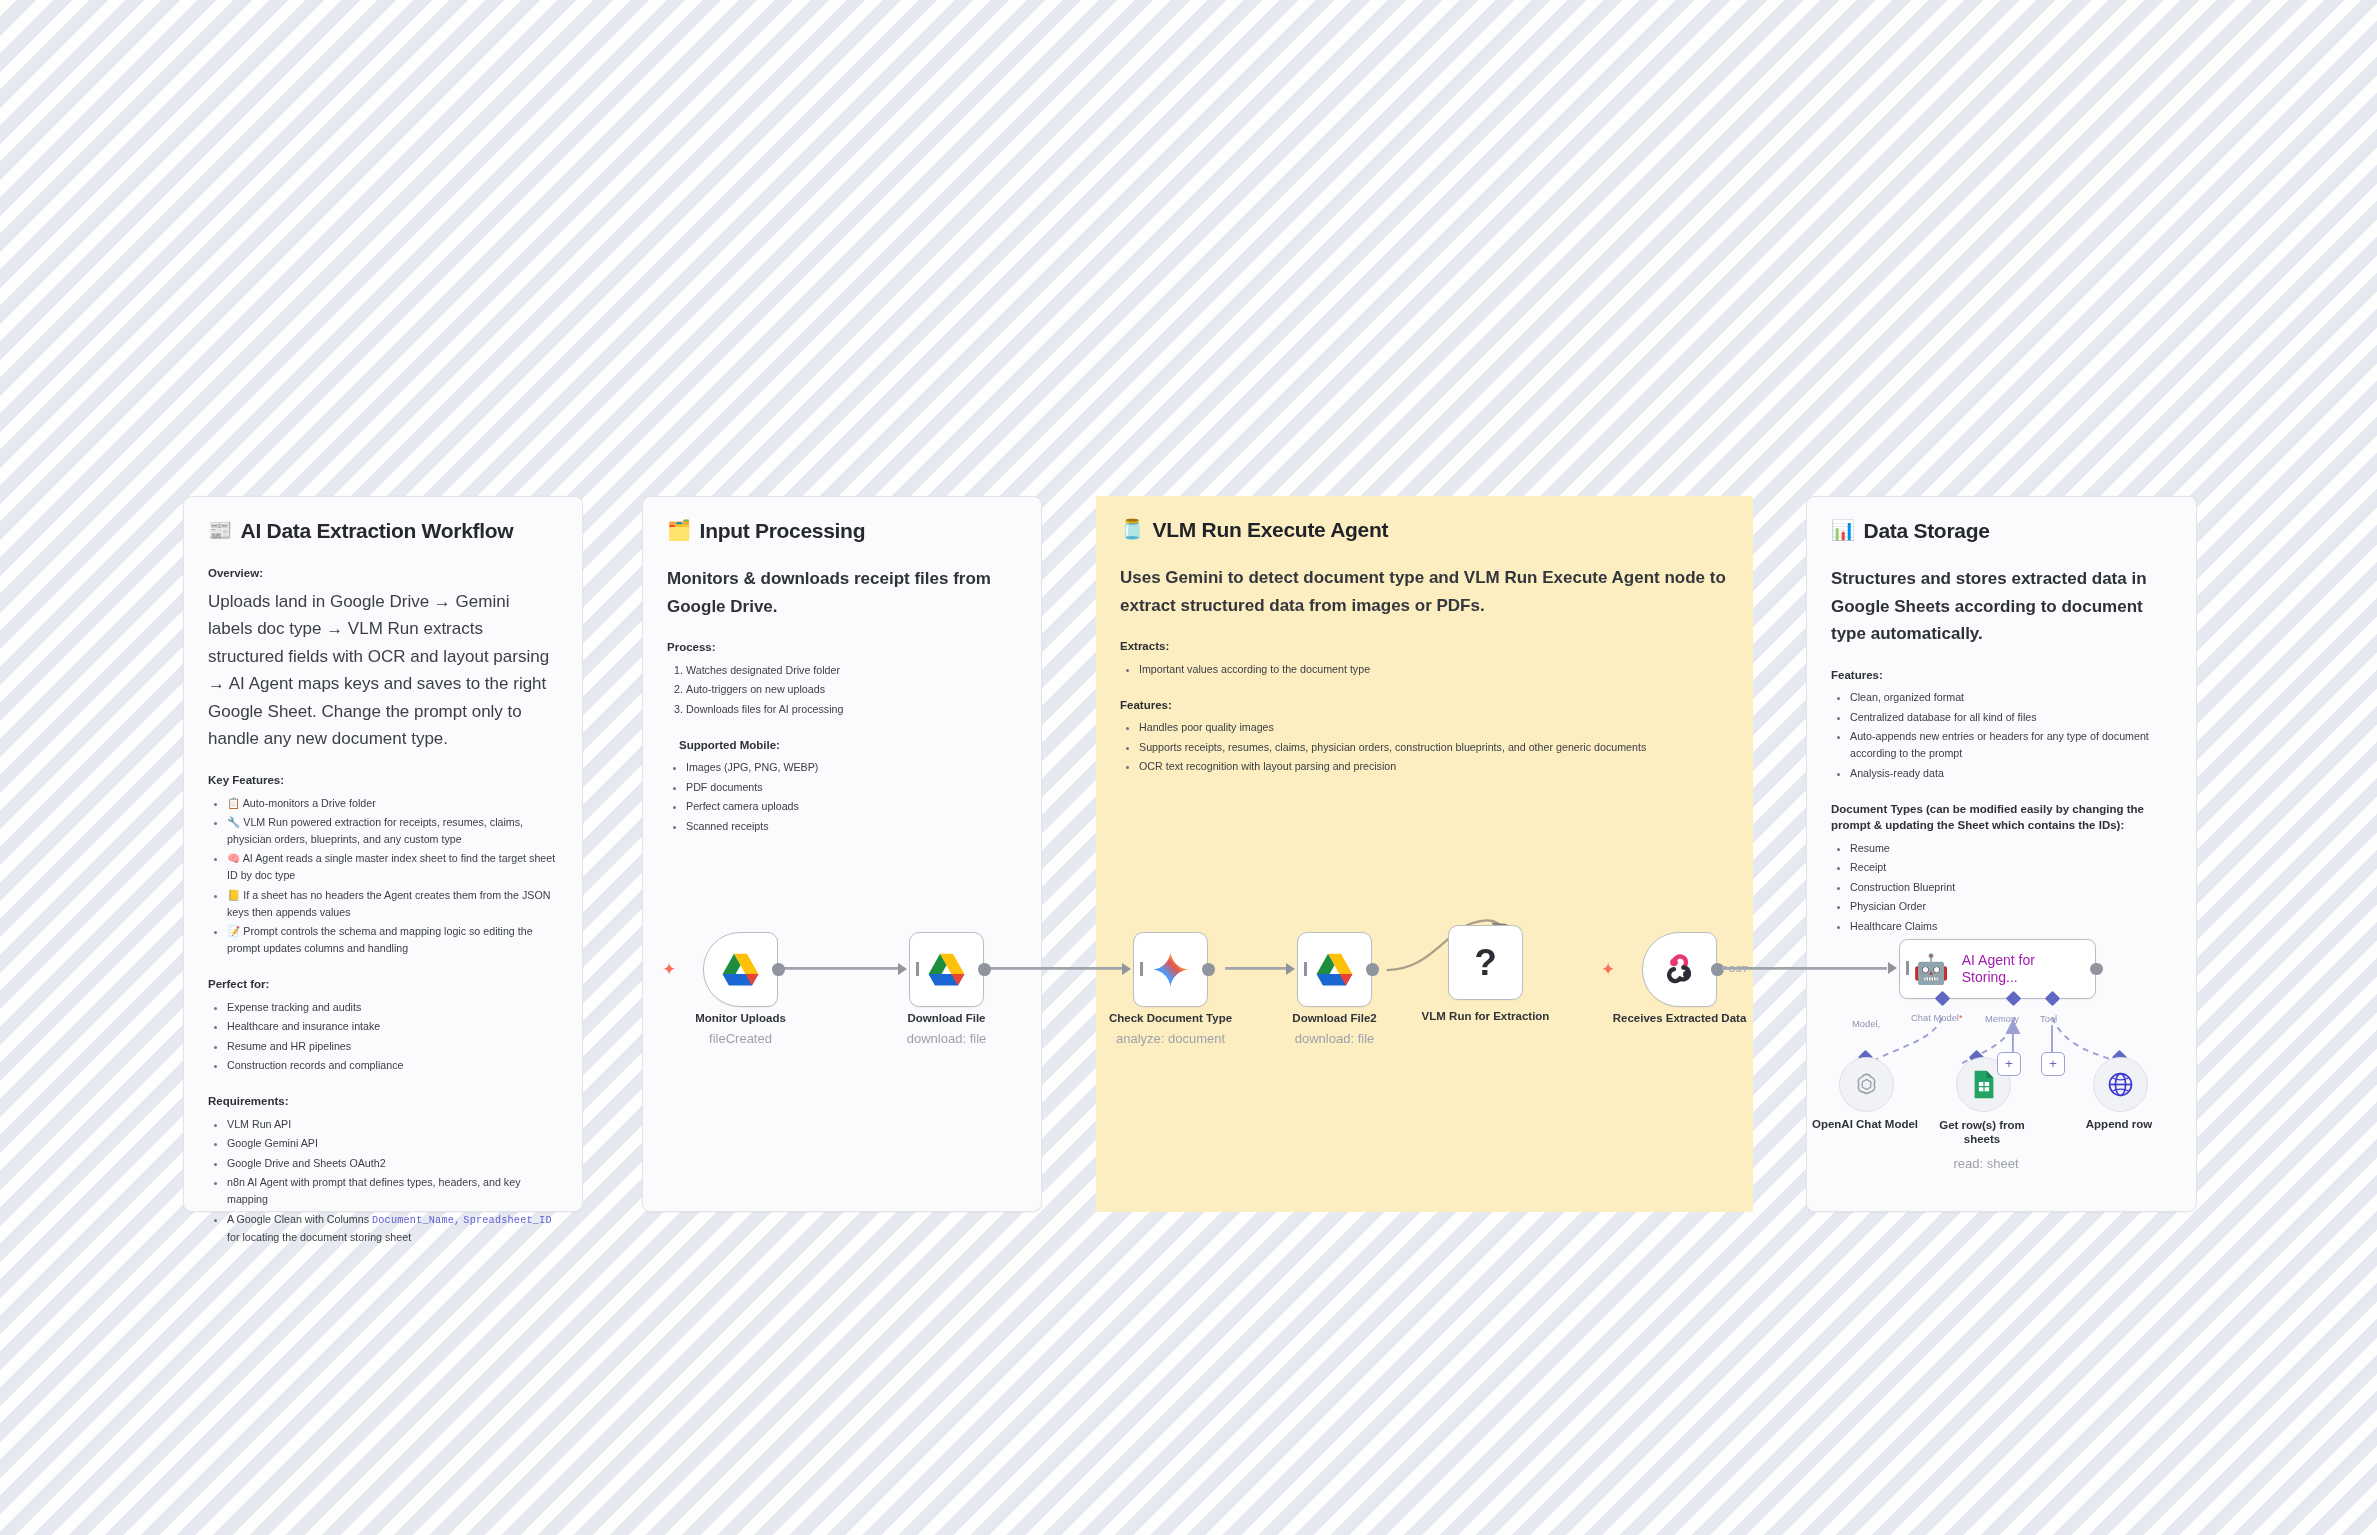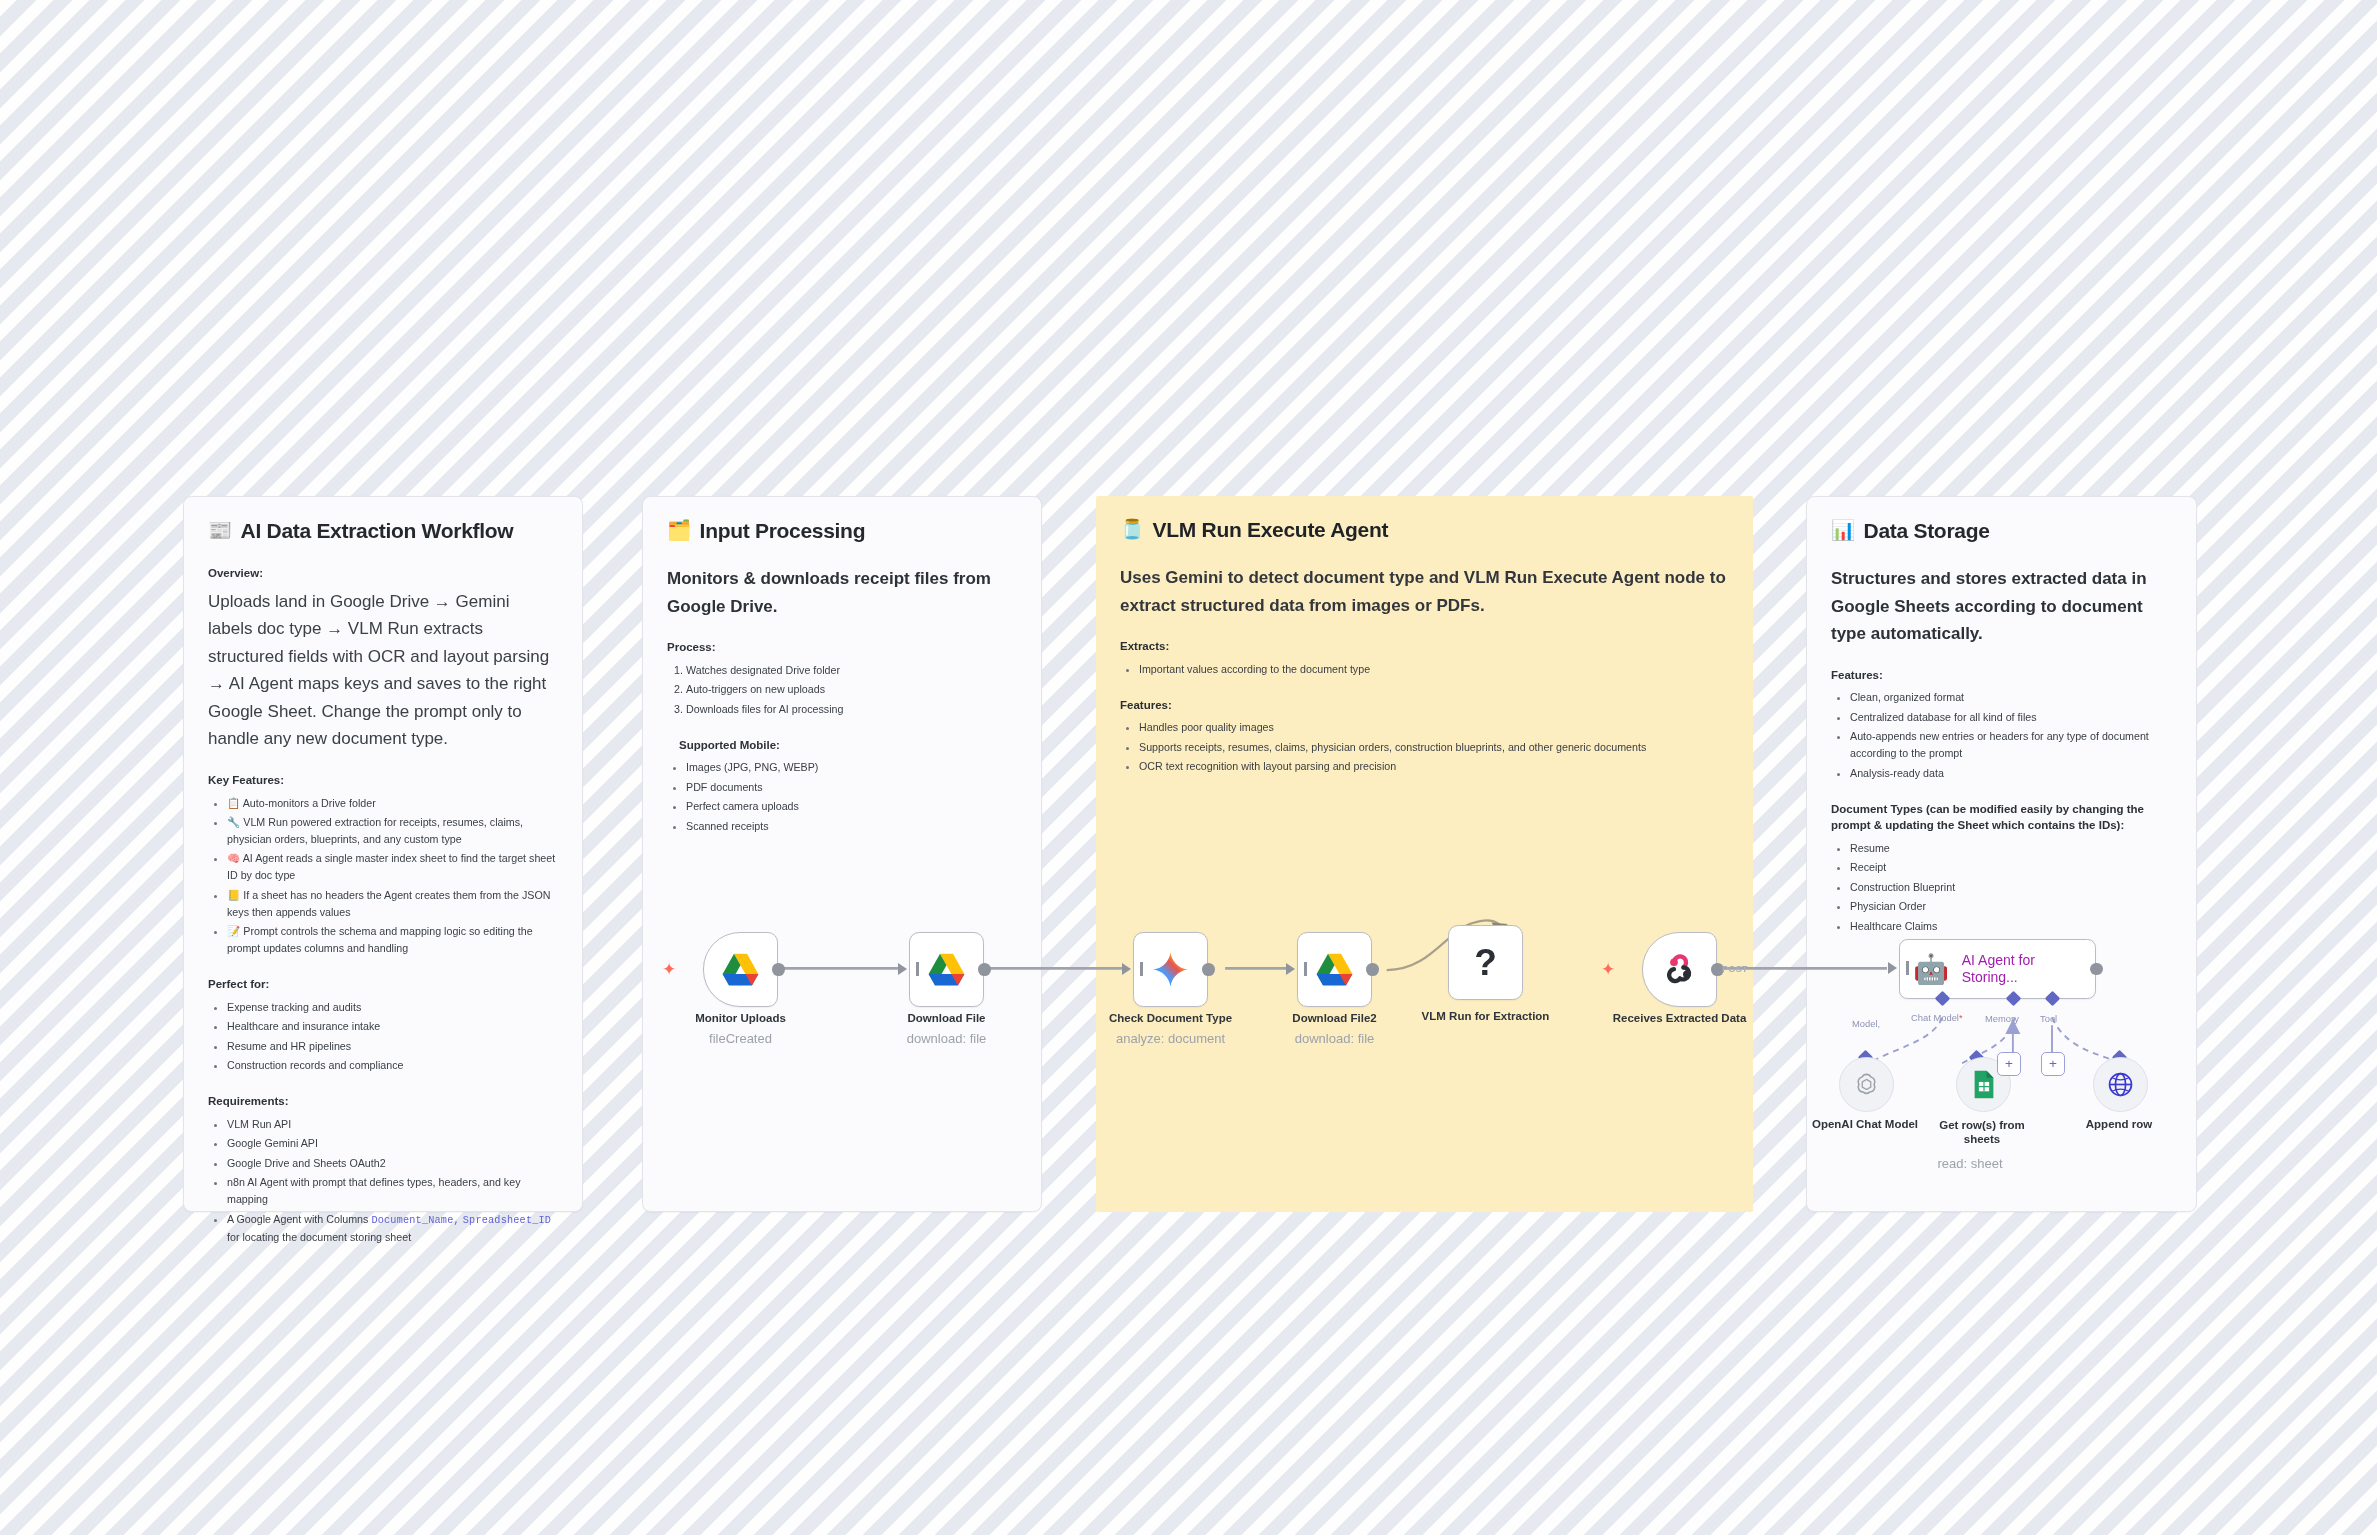--- a/index.html
+++ b/index.html
@@ -193,21 +193,21 @@
       <li>Construction records and compliance</li>
     </ul>
 
     <div class="h-strong gap">Requirements:</div>
     <ul class="b">
       <li>VLM Run API</li>
       <li>Google Gemini API</li>
       <li>Google Drive and Sheets OAuth2</li>
       <li>n8n AI Agent with prompt that defines types, headers, and key mapping</li>
       <li>
-        <span>A Google Agent with Columns </span><span class="code">Document_Name,</span>
+        <span>A Google Clean with Columns </span><span class="code">Document_Name,</span>
         <span class="code">Spreadsheet_ID</span><span> for locating the document storing sheet</span>
       </li>
     </ul>
   </div>
 </div>
 
 <div class="panel panel-white" id="panel-input">
   <div class="panel-inner">
     <div class="panel-title">
       <span class="title-emoji">🗂️</span>
@@ -425,21 +425,21 @@
       <svg width="24" height="29" viewBox="0 0 28 34">
         <path d="M3 1 h14 l8 8 v24 h-22 Z" fill="#21a366"></path>
         <path d="M17 1 l8 8 h-8 Z" fill="#17814c"></path>
         <rect x="8" y="14" width="12" height="11" fill="#ffffff"></rect>
         <line x1="14" y1="14" x2="14" y2="25" stroke="#21a366" stroke-width="1.4"></line>
         <line x1="8" y1="19.5" x2="20" y2="19.5" stroke="#21a366" stroke-width="1.4"></line>
       </svg>
     </div>
     <div class="plusbox" style="left:41px;top:-5.1px;">+</div>
     <div class="node-label wrap" style="left:26px;top:61px;">Get row(s) from sheets</div>
-    <div class="node-sub" style="left:14px;top:99px;text-align:right;">read: sheet</div>
+    <div class="node-sub" style="left:30px;top:99px;text-align:right;">read: sheet</div>
   </div>
 
   <div class="plusbox" style="left:2041px;top:1052px;pointer-events:auto;">+</div>
 
   <div class="node" style="left:2093px;top:1057px;pointer-events:auto;">
     <div class="diamond" style="left:21px;top:-5.1px;"></div>
     <div class="subnode" style="left:0;top:0;">
       <svg width="27" height="27" viewBox="0 0 32 32">
         <circle cx="16" cy="16" r="13" fill="none" stroke="#3b39cf" stroke-width="2"></circle>
         <ellipse cx="16" cy="16" rx="6" ry="13" fill="none" stroke="#3b39cf" stroke-width="2"></ellipse>

